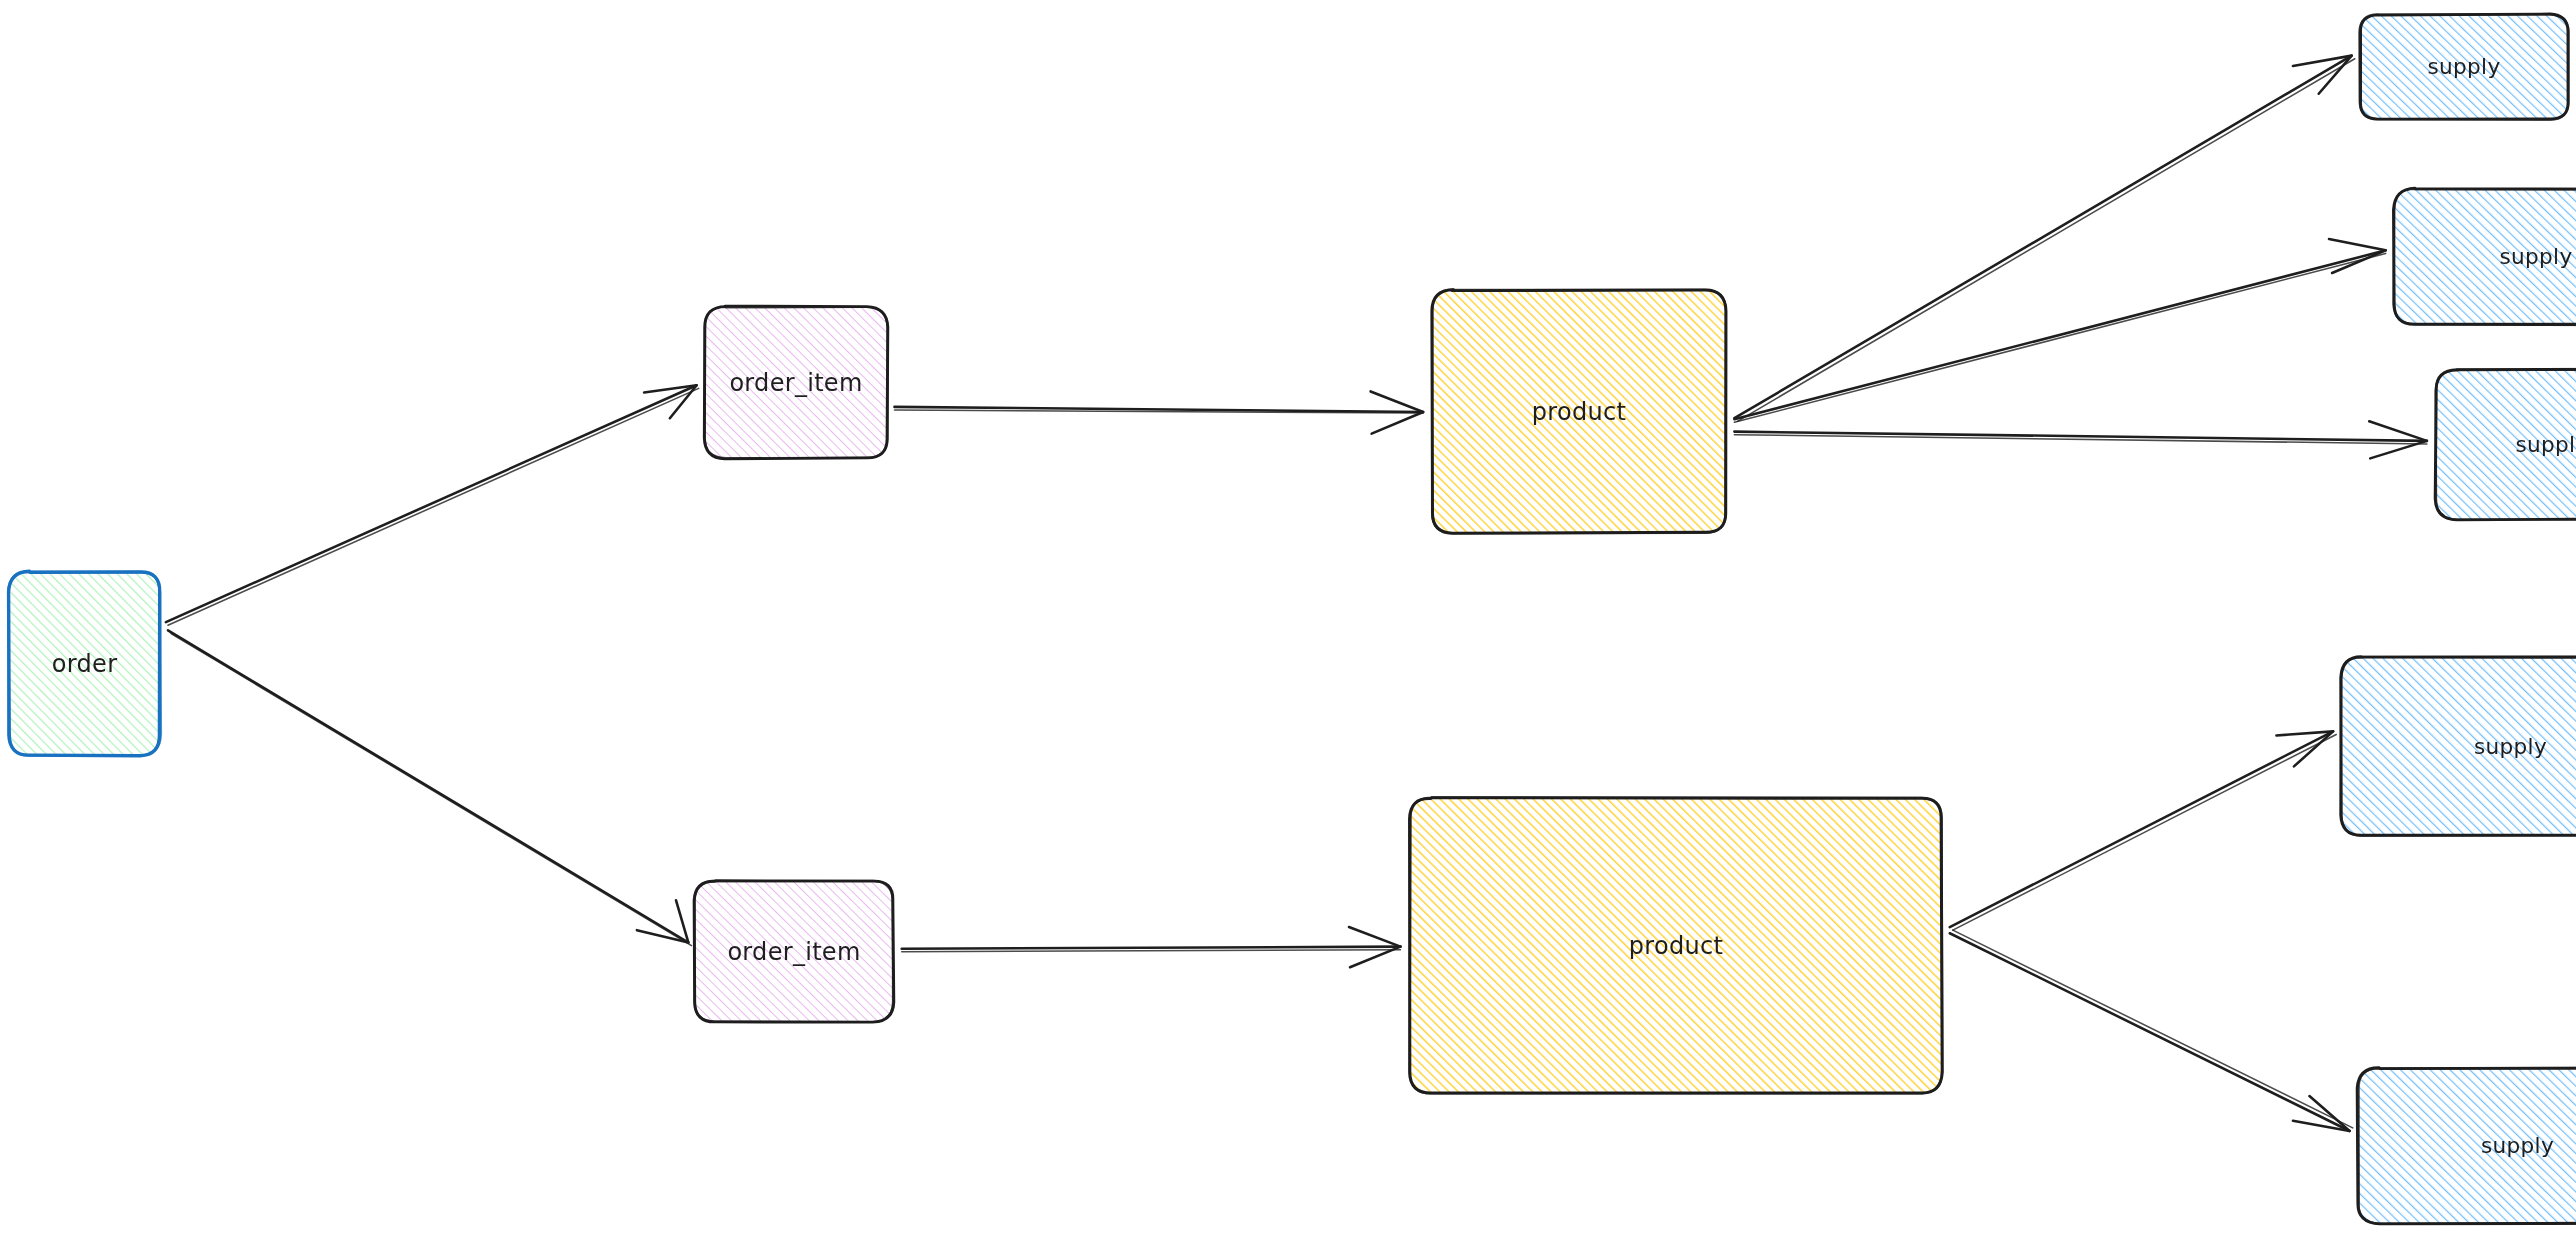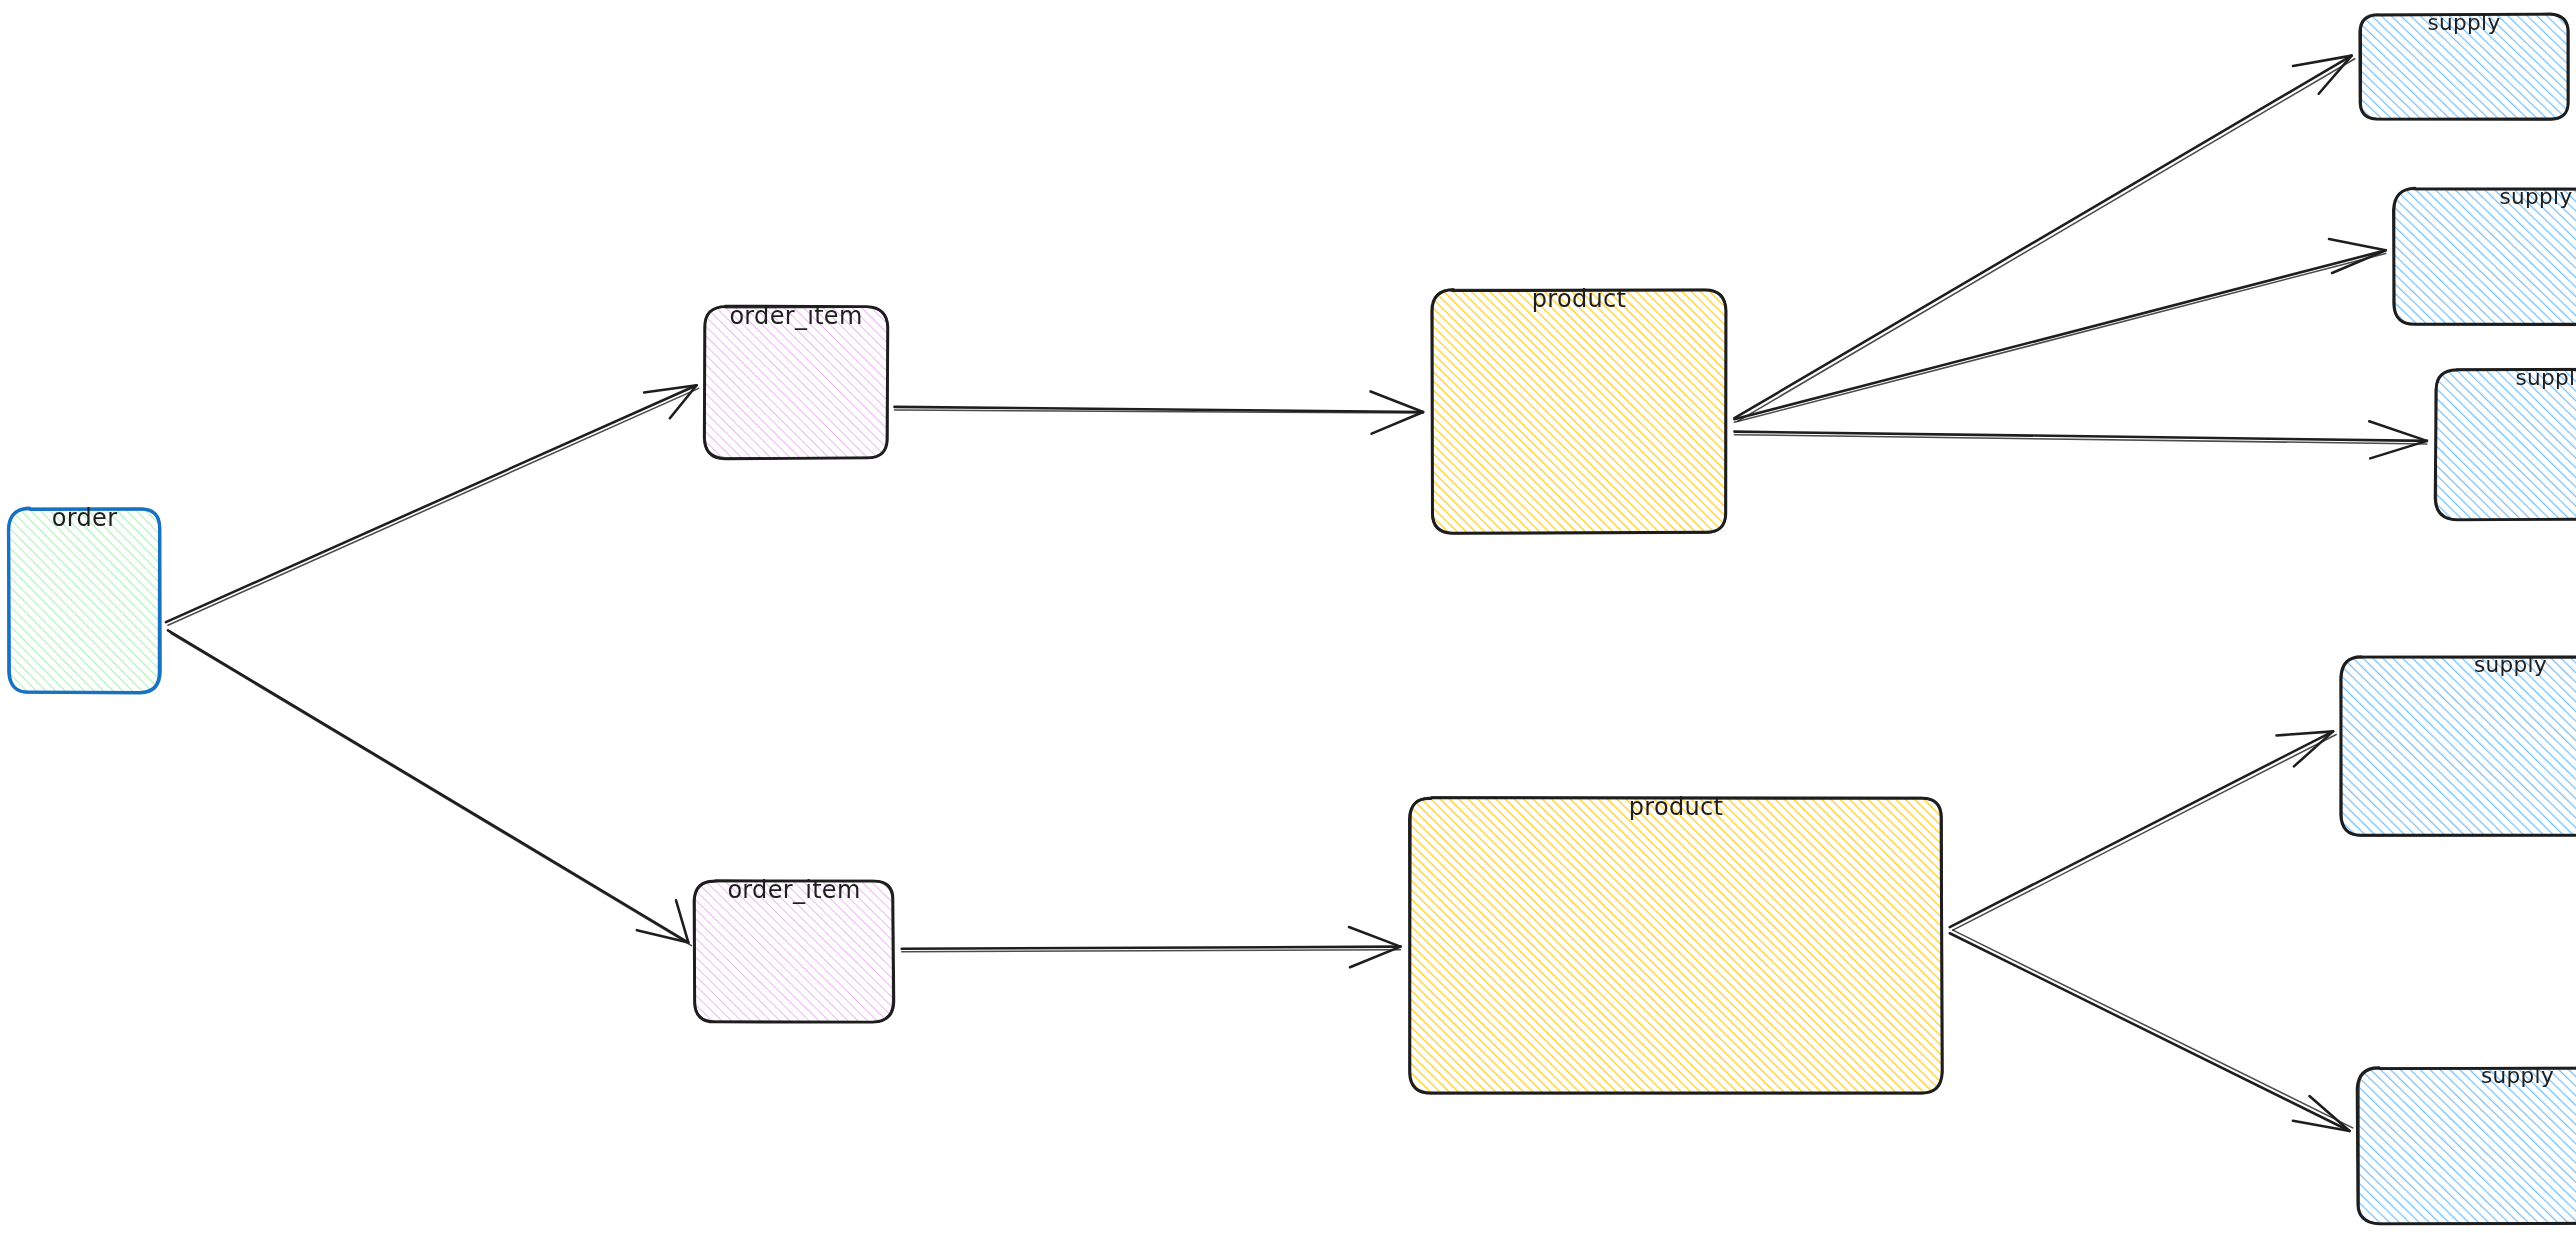--- a/index.html
+++ b/index.html
@@ -1,20 +1,20 @@
 <!DOCTYPE html>
 <html style="font-size:8.2px"><head>
 <meta charset="utf-8">
 <style>
   html,body{margin:0;padding:0;background:#ffffff;}
   body{width:2700px;height:1233px;overflow:hidden;
        font-family:"DejaVu Sans", sans-serif;}
   #canvas{position:relative;width:2700px;height:1233px;background:#ffffff;}
   svg#edges{position:absolute;left:0;top:0;width:2700px;height:1233px;pointer-events:none;}
-  .node{position:absolute;box-sizing:border-box;display:flex;
+  .node{position:absolute;box-sizing:border-box;display:flex;align-items:center;
         justify-content:center;overflow:visible;}
   .node .shape{position:absolute;left:0;top:0;width:100%;height:100%;}
   .node .label{position:relative;z-index:3;color:#1e1e1e;white-space:nowrap;
                letter-spacing:0.3px;}
 </style>
 </head>
 <body>
 
 <div id="canvas">
 
@@ -61,21 +61,21 @@
         <path d="M 4710 856 L 4598 818 M 4710 856 L 4600 890" fill="none" stroke="#1e1e1e" stroke-width="5" stroke-linecap="round" stroke-linejoin="round" opacity="1"></path>
         <path d="M 3784 1800 L 4528 1420" fill="none" stroke="#1e1e1e" stroke-width="5" stroke-linecap="round" stroke-linejoin="round" opacity="1"></path>
         <path d="M 3790 1806 L 4534 1426" fill="none" stroke="#1e1e1e" stroke-width="3" stroke-linecap="round" stroke-linejoin="round" opacity="0.8"></path>
         <path d="M 4528 1420 L 4418 1428 M 4528 1420 L 4452 1488" fill="none" stroke="#1e1e1e" stroke-width="5" stroke-linecap="round" stroke-linejoin="round" opacity="1"></path>
         <path d="M 3784 1812 L 4560 2196" fill="none" stroke="#1e1e1e" stroke-width="5" stroke-linecap="round" stroke-linejoin="round" opacity="1"></path>
         <path d="M 3790 1806 L 4566 2190" fill="none" stroke="#1e1e1e" stroke-width="3" stroke-linecap="round" stroke-linejoin="round" opacity="0.8"></path>
         <path d="M 4560 2196 L 4450 2176 M 4560 2196 L 4482 2128" fill="none" stroke="#1e1e1e" stroke-width="5" stroke-linecap="round" stroke-linejoin="round" opacity="1"></path>
       </g>
   </svg>
 
-  <div class="node" style="left: 4.1px; top: 504px; width: 161px; height: 193px;">
+  <div class="node" style="left: 4.1px; top: 567px; width: 161px; height: 193px;">
     <svg class="shape" preserveAspectRatio="none" viewBox="-10 -10 332 394">
         <path d="M 42.9889270280255 0.7237663524458186
           L 271.26308820543346 0.05902869163546712
           Q 312.14372266787103 -0.3804477932979353 311.0585833906662 41.14397337912815
           L 310.4837969952496 332.75877401173057
           Q 311.49859743874987 373.75733741132717 270.7966637307545 375.39370598569514
           L 41.84751623710618 374.01693444524426
           Q 0.7804959046537988 374.7681011578068 0.8201395732699894 331.31915364940653
           L -0.5556480937317246 40.623574511427435
           Q 1.4119093938716105 -0.25056335679255426 42.333263429865475 -1.1621540259104222 Z" fill="url(#hatch-green)" stroke="none"></path>

